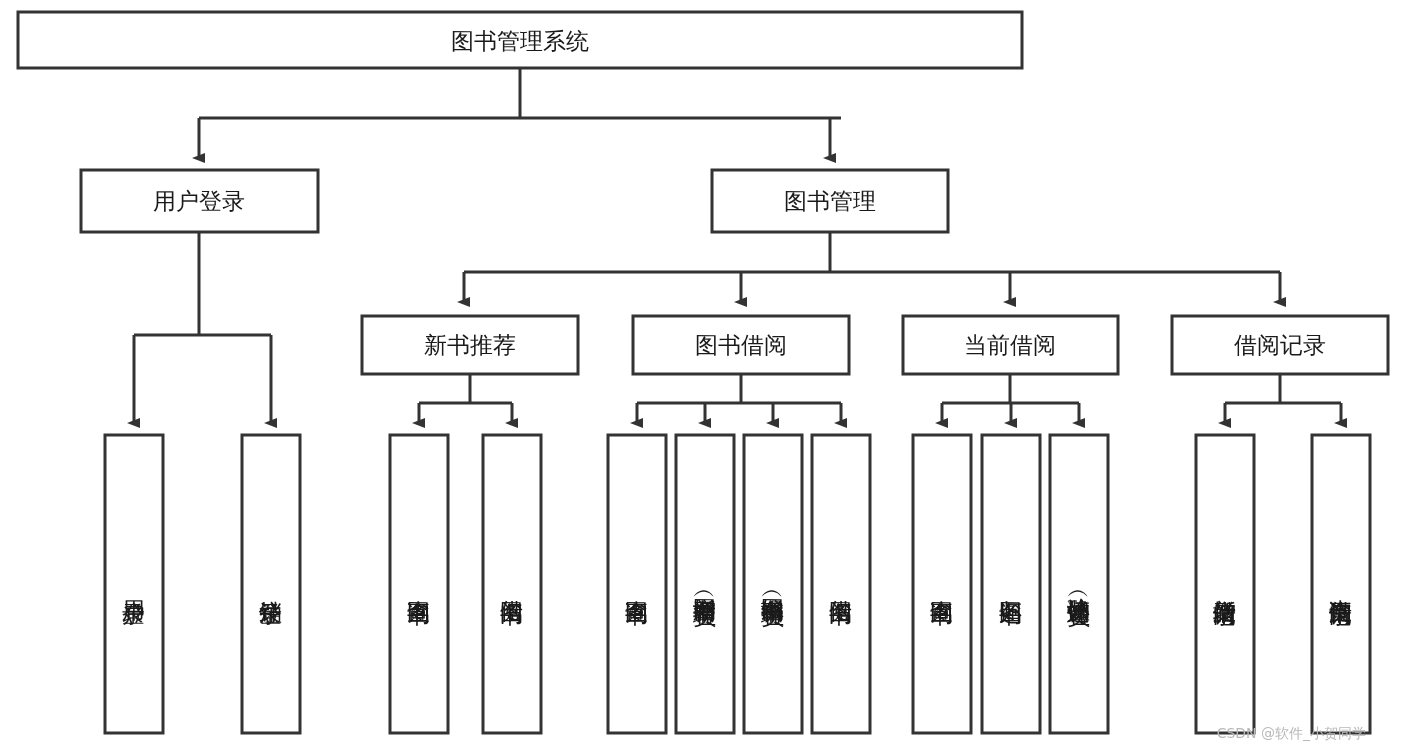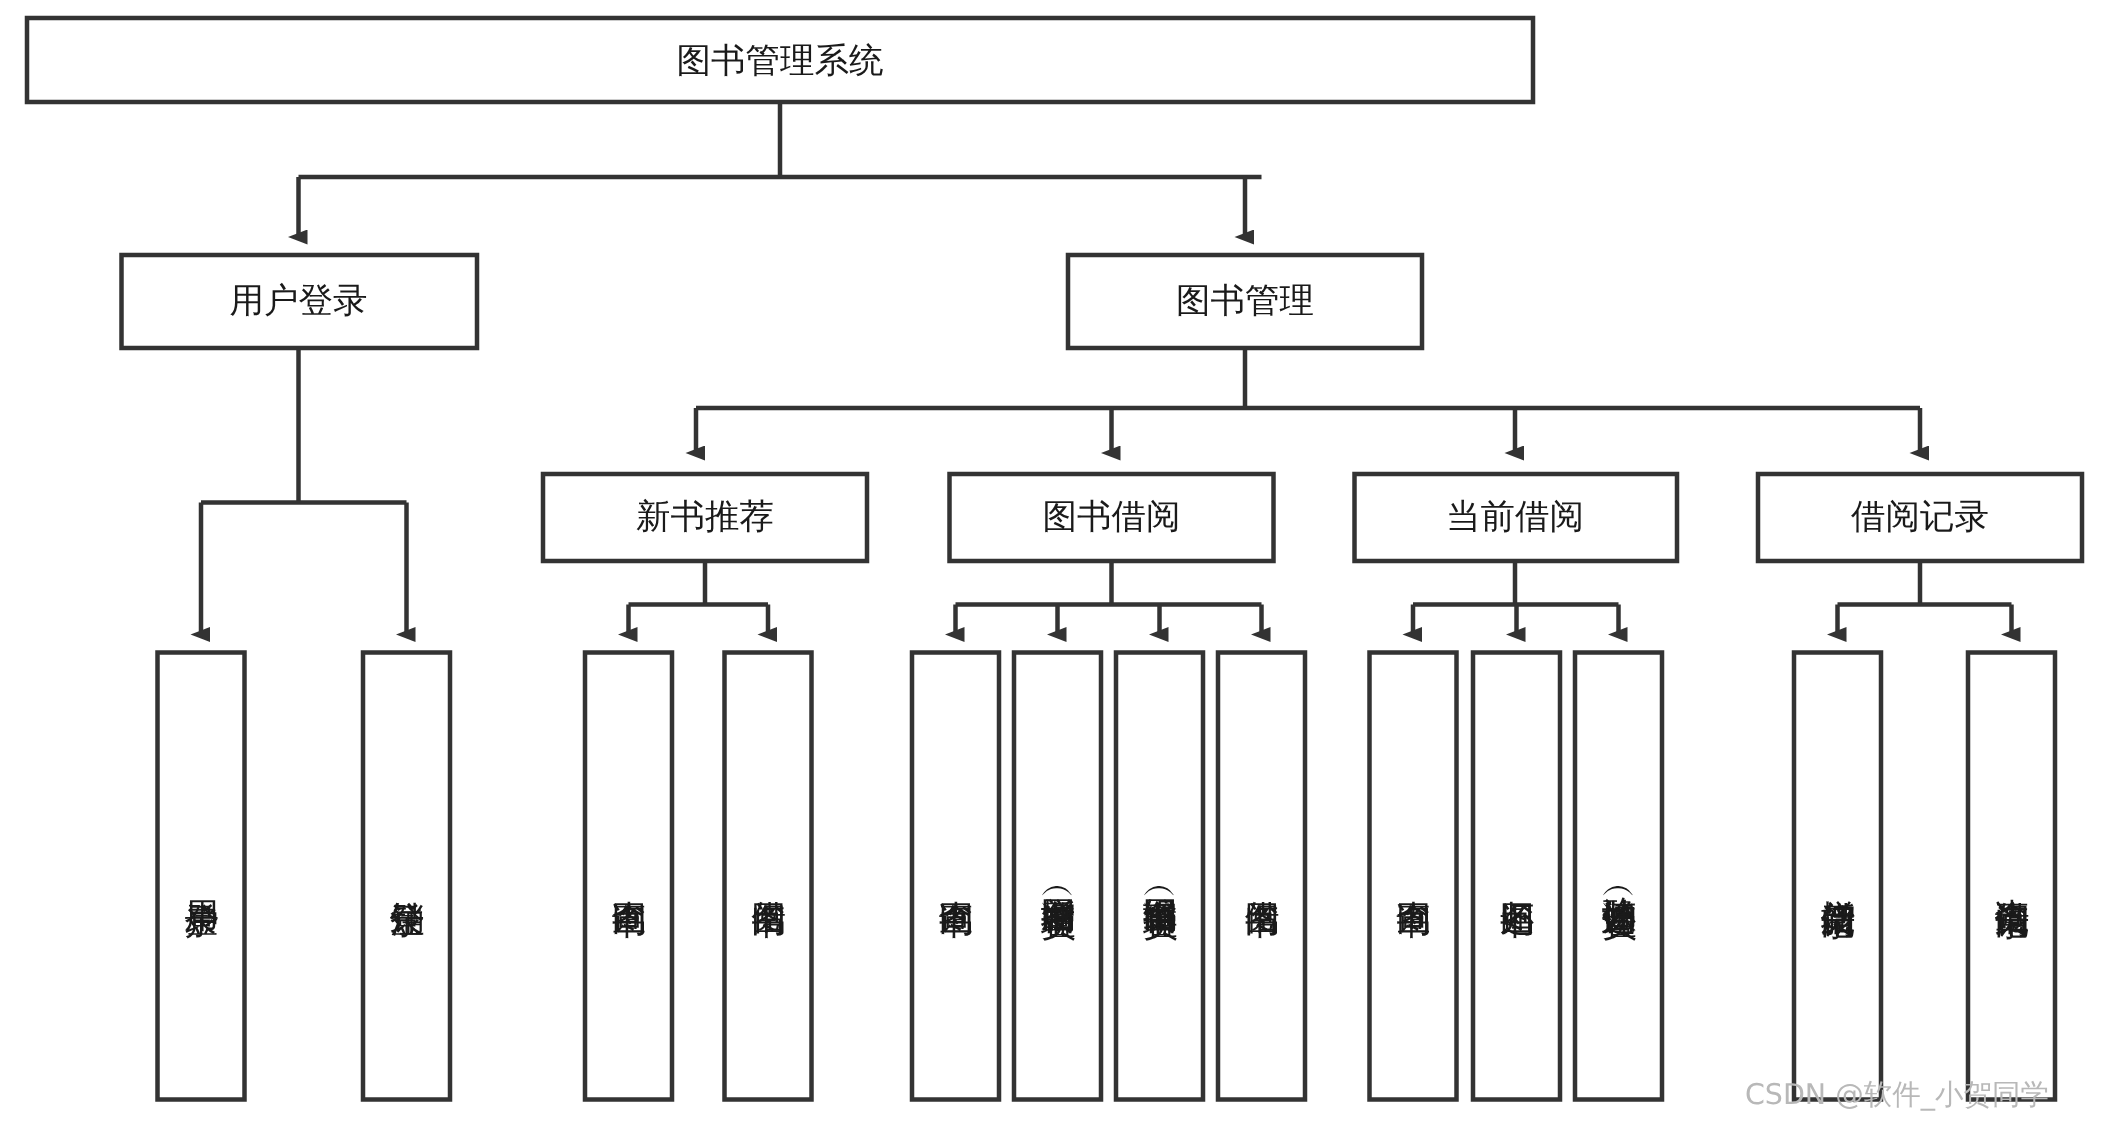--- a/index.html
+++ b/index.html
@@ -52,21 +52,21 @@
     fill: none;
   }
   .arrow-head {
     fill: #333333;
   }
   .watermark {
     position: absolute;
     right: 6px;
     bottom: 4px;
     font-family: "DejaVu Sans", "Liberation Sans", sans-serif;
-    font-size: 19px;
+    font-size: 14px;
     color: #b8b8b8;
     white-space: nowrap;
     user-select: none;
   }
 </style>
 </head>
 <body>
 
 <div id="diagram-root">
 

